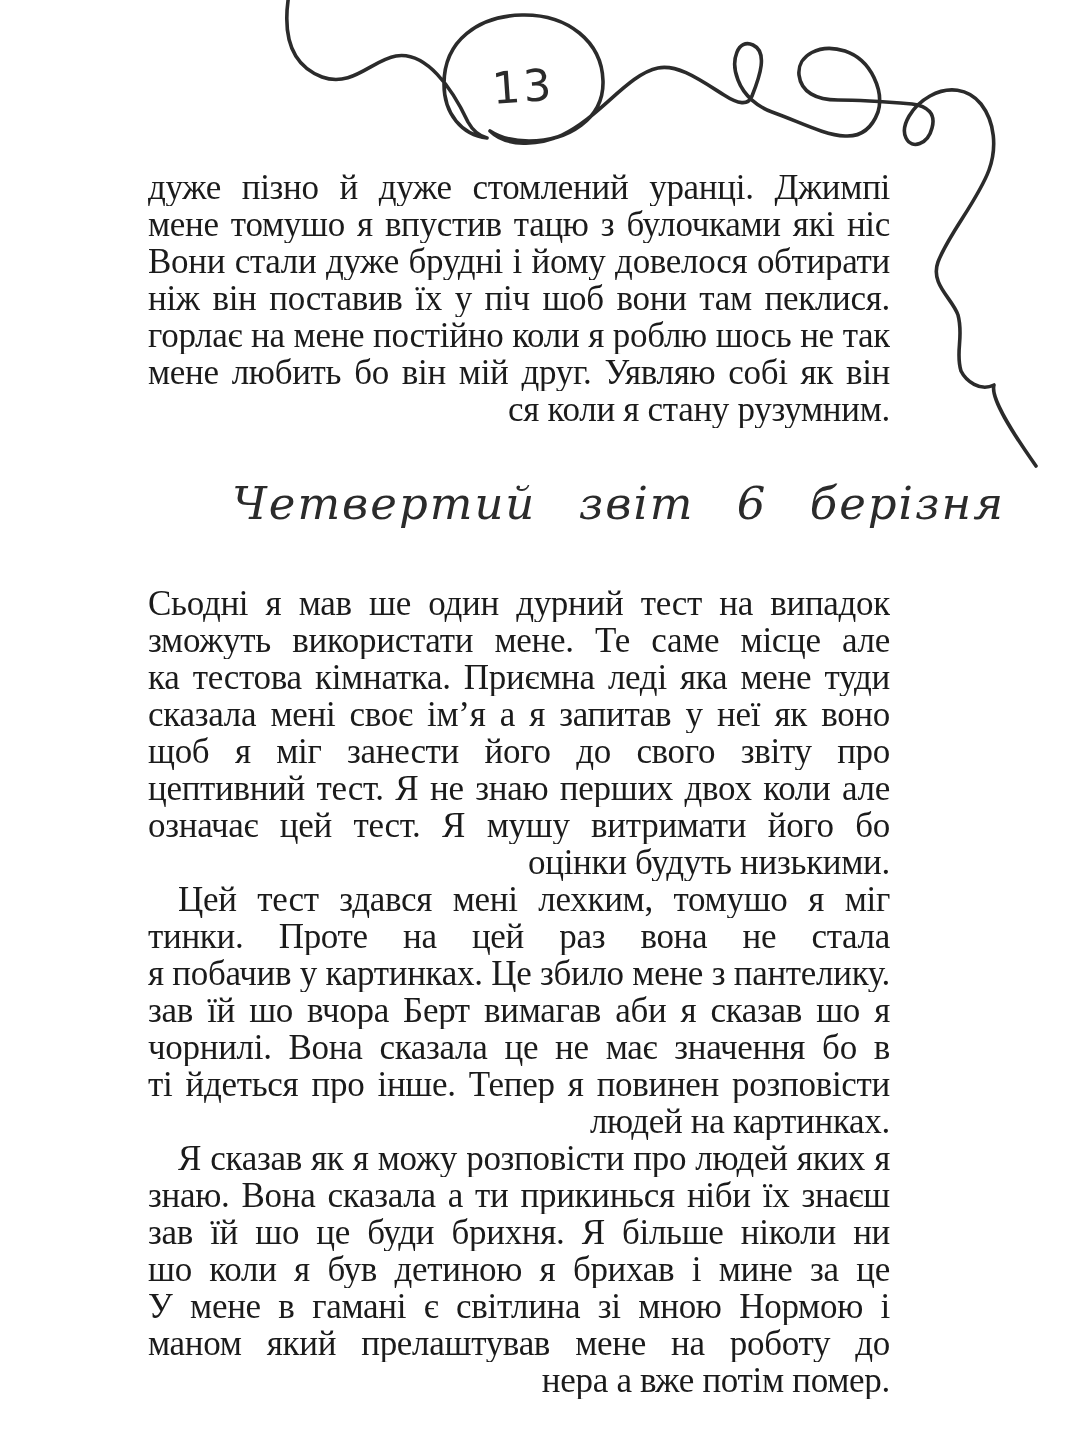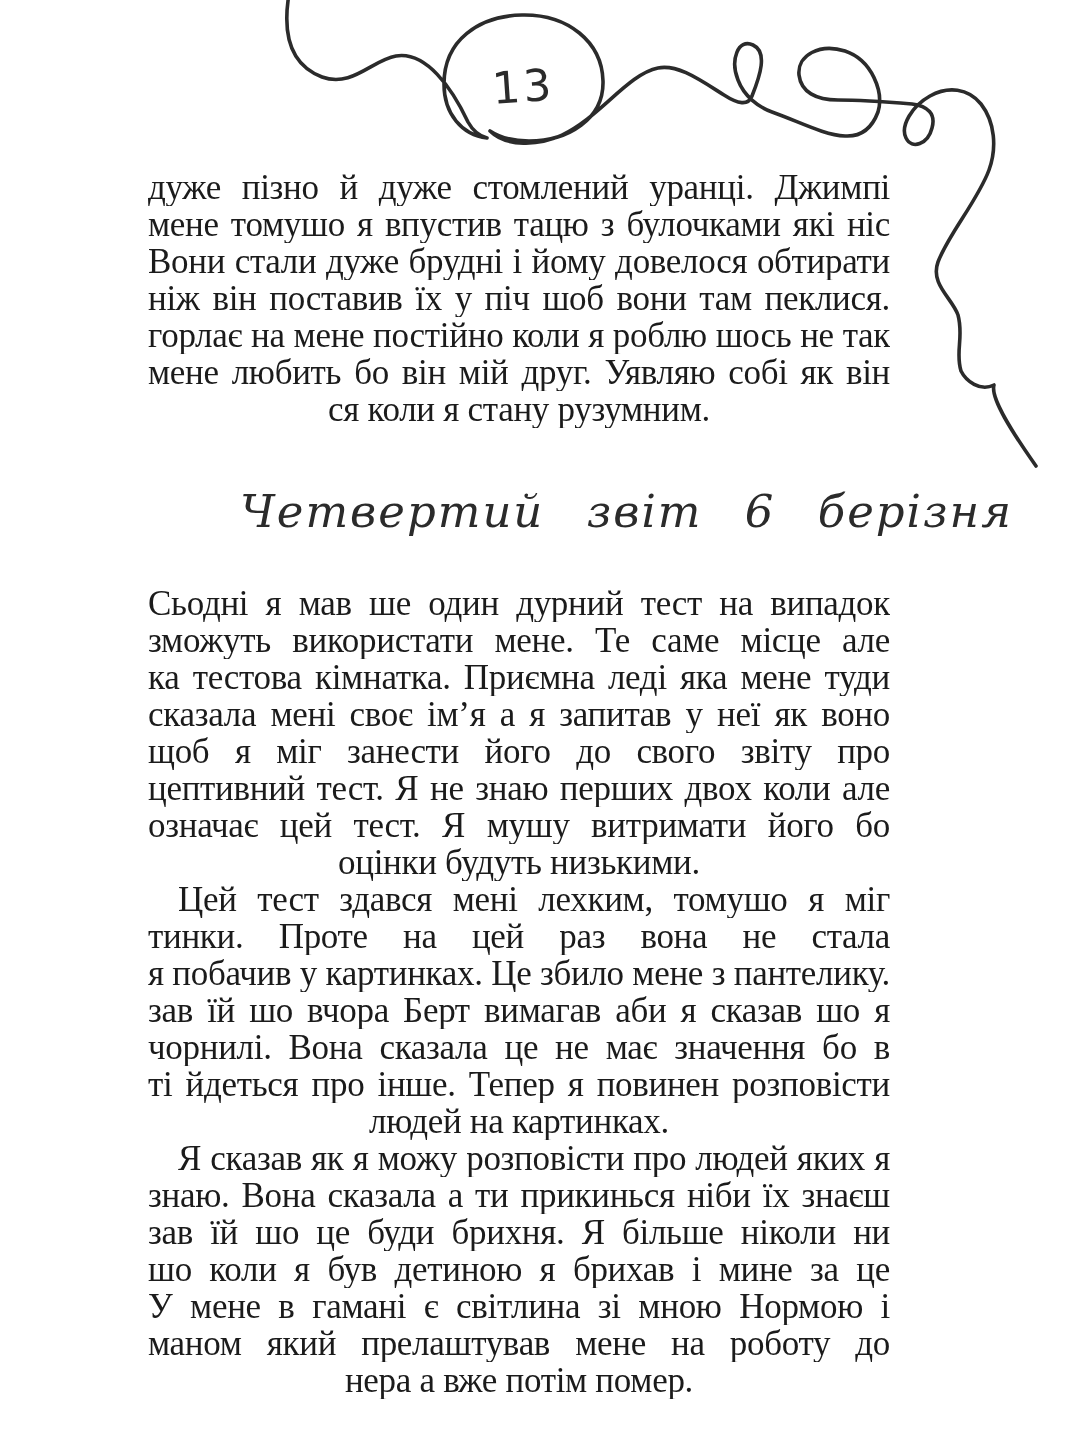--- a/index.html
+++ b/index.html
@@ -25,25 +25,25 @@
   }
   .para-first{top:169px;}
   .para-rest{top:577px;margin-top:8px;}
   .line{
     height:37px;line-height:37px;
     overflow:hidden;
     text-align:justify;
     white-space:normal;
   }
   .line::after{content:"";display:inline-block;width:100%;height:0;}
-  .line.last{text-align:center;}
+  .line.last{text-align:right;}
   .line.last::after{content:none;}
   .line.indent{text-indent:30px;}
   .heading{
-    position:absolute;left:224px;top:460px;margin:16px;
+    position:absolute;left:224px;top:460px;margin:8px;
     font-family:"DejaVu Serif", serif;
     font-style:italic;font-weight:400;
     font-size:45px;line-height:72px;
     letter-spacing:2px;word-spacing:26px;
     color:var(--ink-doodle,#2b2b2b);
     white-space:nowrap;
   }
 </style>
 </head>
 <body>

